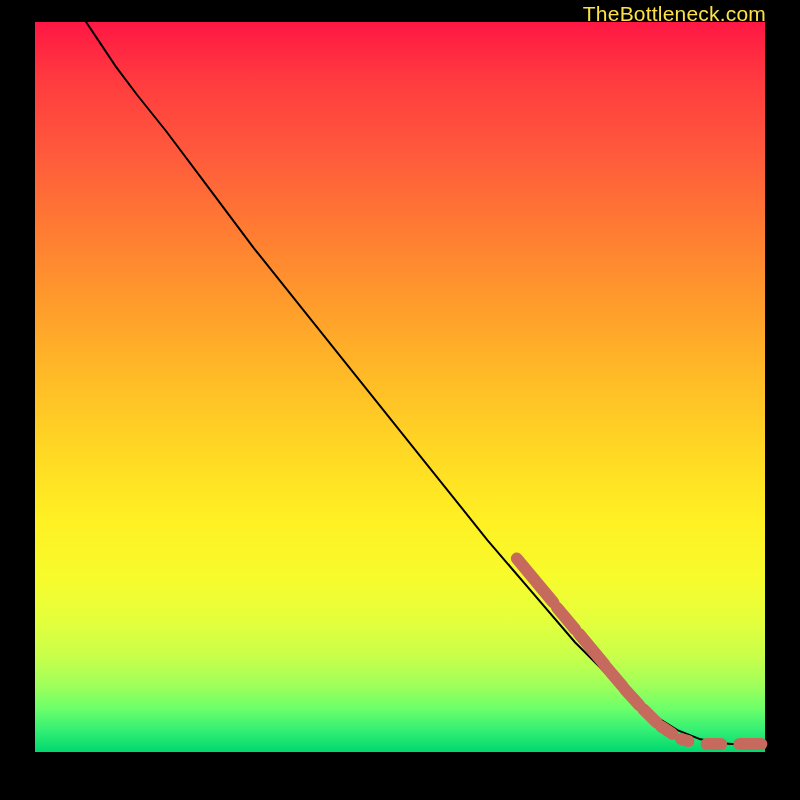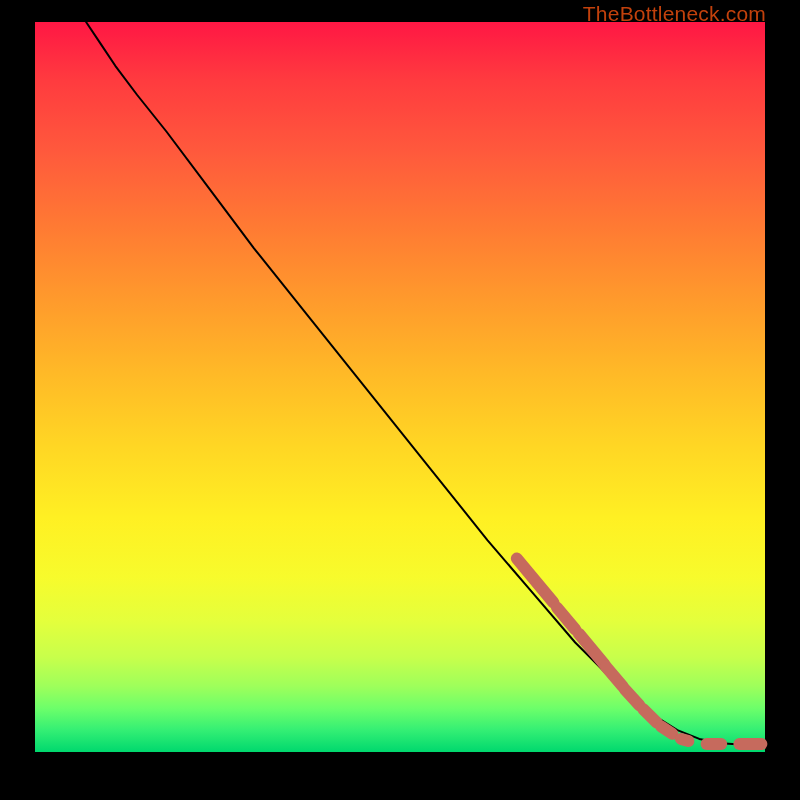--- a/index.html
+++ b/index.html
@@ -40,21 +40,21 @@
       #9eff5b 91%,
       #6dff6a 94%,
       #34ef74 97%,
       #00d86e 100%
     );
   }
   .watermark {
     position: absolute;
     top: 2px;
     right: 34px;
-    color: #c2410c;
+    color: #fde047;
     font-size: 21px;
     font-weight: 400;
     letter-spacing: 0.2px;
     user-select: none;
   }
   svg.overlay {
     position: absolute;
     left: 35px;
     top: 22px;
     width: 730px;

